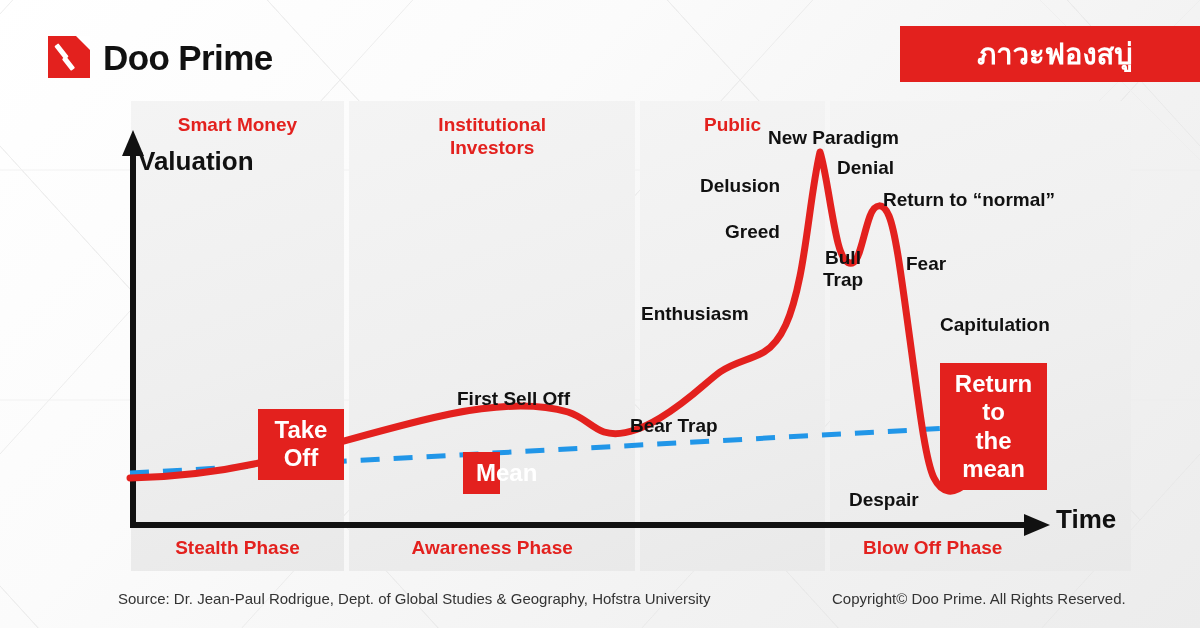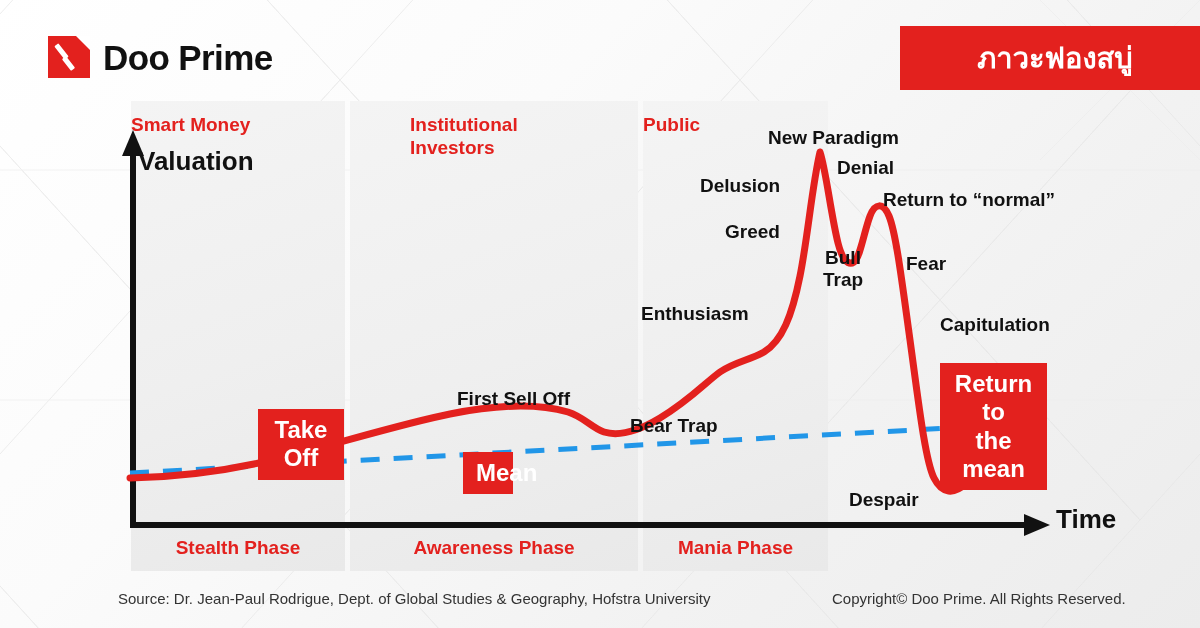--- a/index.html
+++ b/index.html
@@ -44,39 +44,39 @@
     border-left:14px solid transparent;border-top:14px solid #ffffff;
   }
   .logo-text{
     font-size:35px;font-weight:bold;color:#111;letter-spacing:-.6px;
     line-height:1;white-space:nowrap;
   }
 
   .topic-banner{
     position:absolute;right:0;top:26px;
     background:#e3211e;color:#fff;
-    height:64px;min-width:300px;
+    height:56px;min-width:300px;
     display:flex;align-items:center;justify-content:center;
     padding:0 34px 0 44px;
     font-size:29px;font-weight:bold;
     box-sizing:border-box;
   }
 
   
   .panels{position:absolute;left:131px;top:101px;width:1000px;height:470px;display:flex;}
   .panel{
     position:relative;height:100%;
     background:linear-gradient(160deg,#f4f4f4 0%,#efefef 55%,#e9e9e9 100%);
     margin-right:5px;
   }
   .panel:last-child{margin-right:0;}
 
   .phase-top{
     position:absolute;top:12px;left:0;right:0;
-    color:#e3211e;font-weight:bold;font-size:19px;
+    text-align:center;color:#e3211e;font-weight:bold;font-size:19px;
     line-height:1.22;
   }
   .phase-bottom{
     position:absolute;bottom:12px;left:0;right:0;
     text-align:center;color:#e3211e;font-weight:bold;font-size:19px;
   }
 
   
   .axis-svg{position:absolute;left:0;top:0;width:1200px;height:628px;pointer-events:none;}
 
@@ -147,21 +147,24 @@
     <div class="panel" style="width:214px">
       <div class="phase-top">Smart Money</div>
       <div class="phase-bottom">Stealth Phase</div>
     </div>
     <div class="panel" style="width:288px">
       <div class="phase-top" style="padding:0 60px">Institutional Investors</div>
       <div class="phase-bottom">Awareness Phase</div>
     </div>
     <div class="panel" style="width:185px">
       <div class="phase-top">Public</div>
-      <div class="phase-bottom">Mania Phase</div>
+    </div>
+    <div class="panel" style="width:303px">
+      <div class="phase-top"></div>
+      <div class="phase-bottom" style="padding-right:95px">Blow Off Phase</div>
     </div>
   </div>
 
   <svg class="axis-svg" viewBox="0 0 1200 628">
 
     <line x1="133" y1="152" x2="133" y2="528" stroke="#111" stroke-width="6"></line>
     <polygon points="133,130 122,156 144,156" fill="#111"></polygon>
 
     <line x1="130" y1="525" x2="1028" y2="525" stroke="#111" stroke-width="6"></line>
     <polygon points="1050,525 1024,514 1024,536" fill="#111"></polygon>
@@ -185,21 +188,21 @@
              C 896 233, 902 282, 910 340
              C 918 398, 925 460, 934 478
              C 942 494, 954 495, 966 483
              C 978 471, 995 444, 1007 425" fill="none" stroke="#e3211e" stroke-width="7" stroke-linecap="round" stroke-linejoin="round"></path>
   </svg>
 
   <div class="axis-label" id="valuation-label">Valuation</div>
   <div class="axis-label" id="time-label">Time</div>
 
   <div class="tag" style="left:258px;top:409px;width:86px;">Take Off</div>
-  <div class="tag" style="left:463px;top:452px;width:50px;">Mean</div>
+  <div class="tag" style="left:463px;top:452px;width:37px;">Mean</div>
   <div class="tag" style="left:940px;top:363px;width:107px;">
     <span>Return to</span><br>
     <span>the mean</span>
   </div>
 
   <div class="curve-label" style="left:457px;top:388px;">First Sell Off</div>
   <div class="curve-label" style="left:630px;top:415px;">Bear Trap</div>
   <div class="curve-label" style="left:641px;top:303px;">Enthusiasm</div>
   <div class="curve-label" style="left:725px;top:221px;">Greed</div>
   <div class="curve-label" style="left:700px;top:175px;">Delusion</div>

